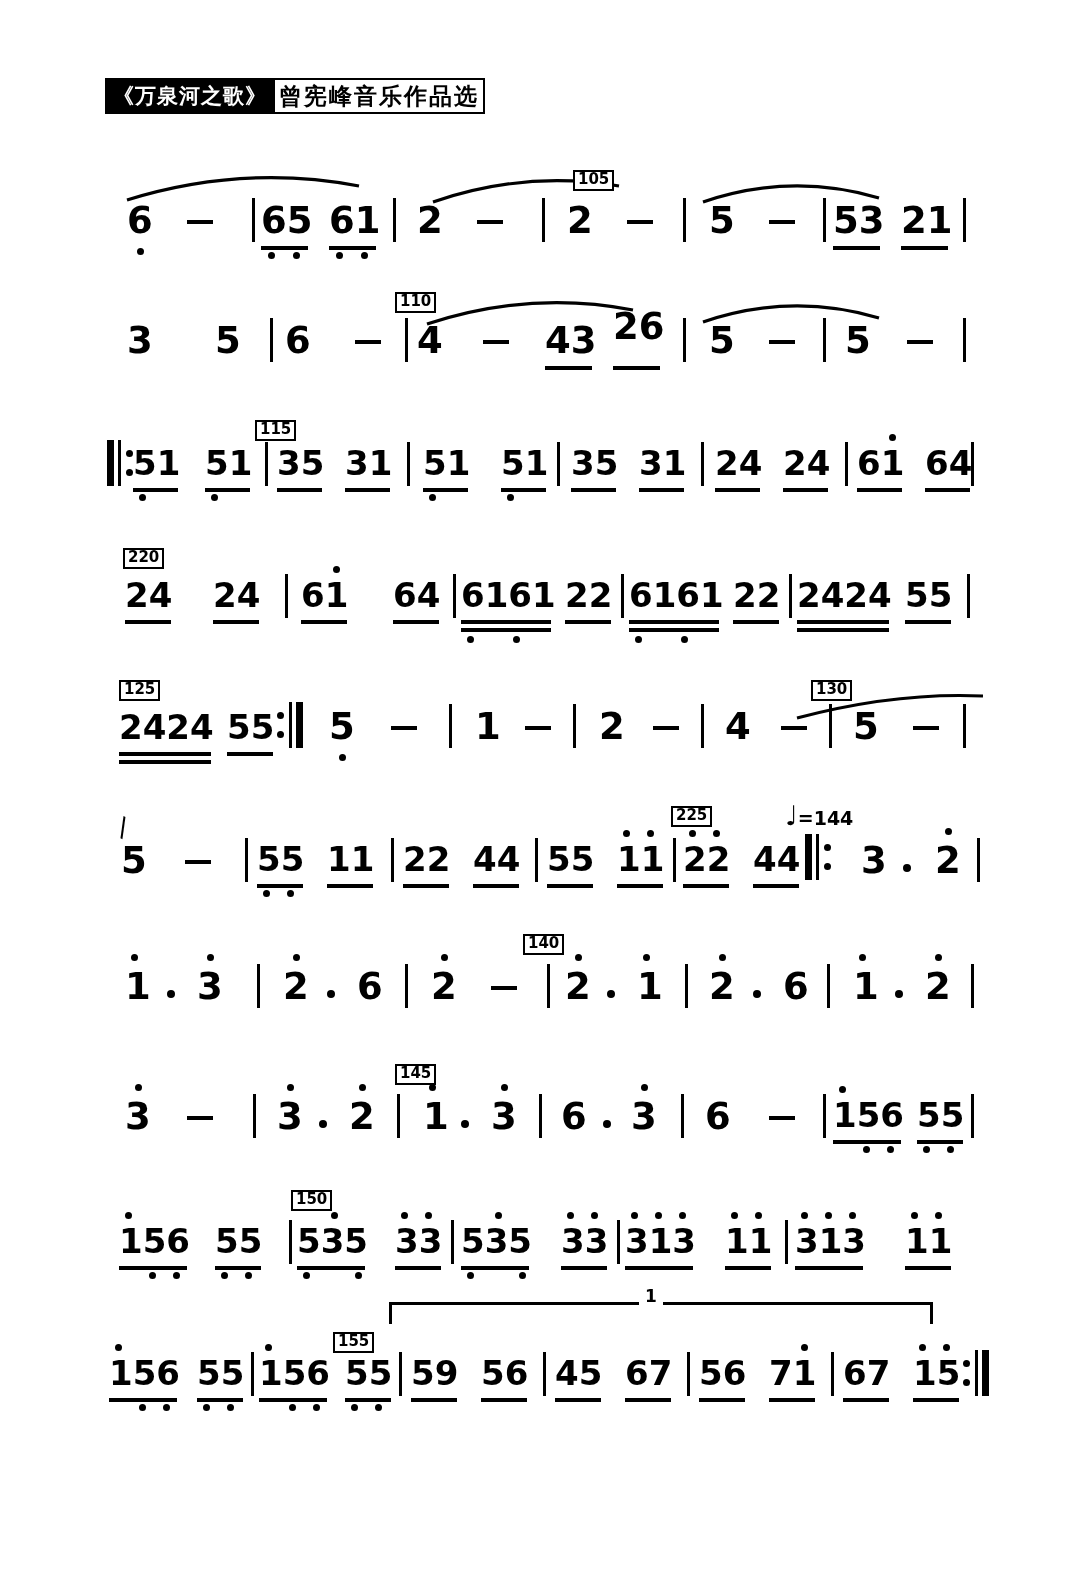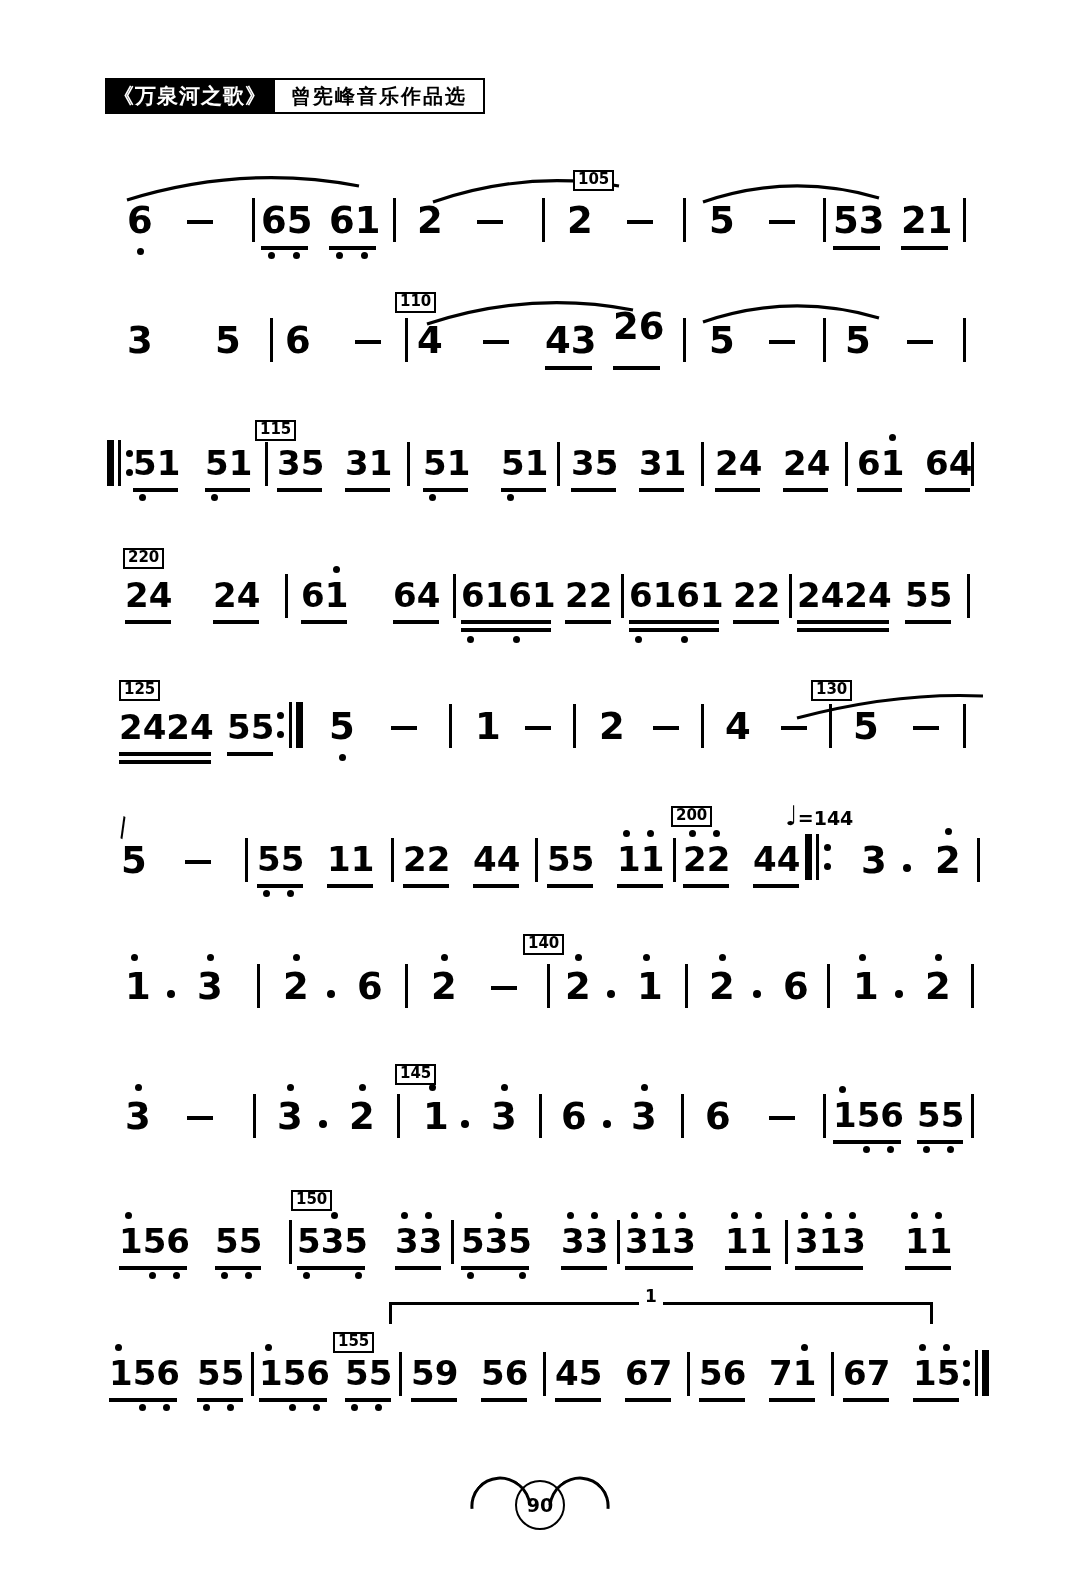--- a/index.html
+++ b/index.html
@@ -21,23 +21,23 @@
   .header .blk{
     background:#000;color:#fff;
     font-family:"DejaVu Sans", sans-serif;
     font-weight:bold;font-size:21px;
     display:flex;align-items:center;
     padding:0 8px;letter-spacing:1px;
   }
   .header .box{
     border:2px solid #000;border-left:none;
     font-family:"DejaVu Sans", sans-serif;
-    font-weight:bold;font-size:20px;
+    font-weight:bold;font-size:23px;
     display:flex;align-items:center;
-    padding:0 16px;letter-spacing:2px;
+    padding:0 4px;letter-spacing:2px;
     color:#000;
   }
 
   
   .system{
     position:absolute;
     left:105px;
     width:870px;
     height:96px;
   }
@@ -350,21 +350,21 @@
     <div class="n" style="left:620px;top:30px;">4</div>
     <div class="dash" style="left:676px;top:48px;"></div>
     <div class="bar" style="left:724px;top:26px;"></div>
     <div class="n" style="left:748px;top:30px;">5</div>
     <div class="dash" style="left:808px;top:48px;"></div>
     <div class="bar" style="left:858px;top:26px;"></div>
   </div>
 
   <div class="system" style="top:808px;">
     <div style="position:absolute;left:14px;top:4px;font-family:'DejaVu Sans',sans-serif;font-size:26px;transform:rotate(25deg);">\</div>
-    <div class="measnum" style="left:566px;top:-2px;">200</div>
+    <div class="measnum" style="left:566px;top:-2px;">225</div>
     <div class="tempo" style="left:680px;top:-6px;">
       <span class="q">♩</span><span>=144</span>
     </div>
 
     <div class="n" style="left:16px;top:34px;">5</div>
     <div class="dash" style="left:80px;top:52px;"></div>
     <div class="bar" style="left:140px;top:30px;"></div>
 
     <div class="n sm" style="left:152px;top:34px;">55</div>
     <div class="beam" style="left:152px;top:76px;width:46px;"></div>
@@ -616,21 +616,14 @@
     <div class="repeat-end" style="left:858px;top:40px;">
       <div class="dots">
           <i></i>
           <i></i>
         </div>
       <div class="thin"></div>
         <div class="thick"></div>
     </div>
   </div>
 
-  <div class="footer">
-    <div class="emblem">
-      <div class="leaf2 l"></div>
-      <div class="leaf2 r"></div>
-      <div class="num">90</div>
-    </div>
-  </div>
 
 </div>
 
 </body></html>

